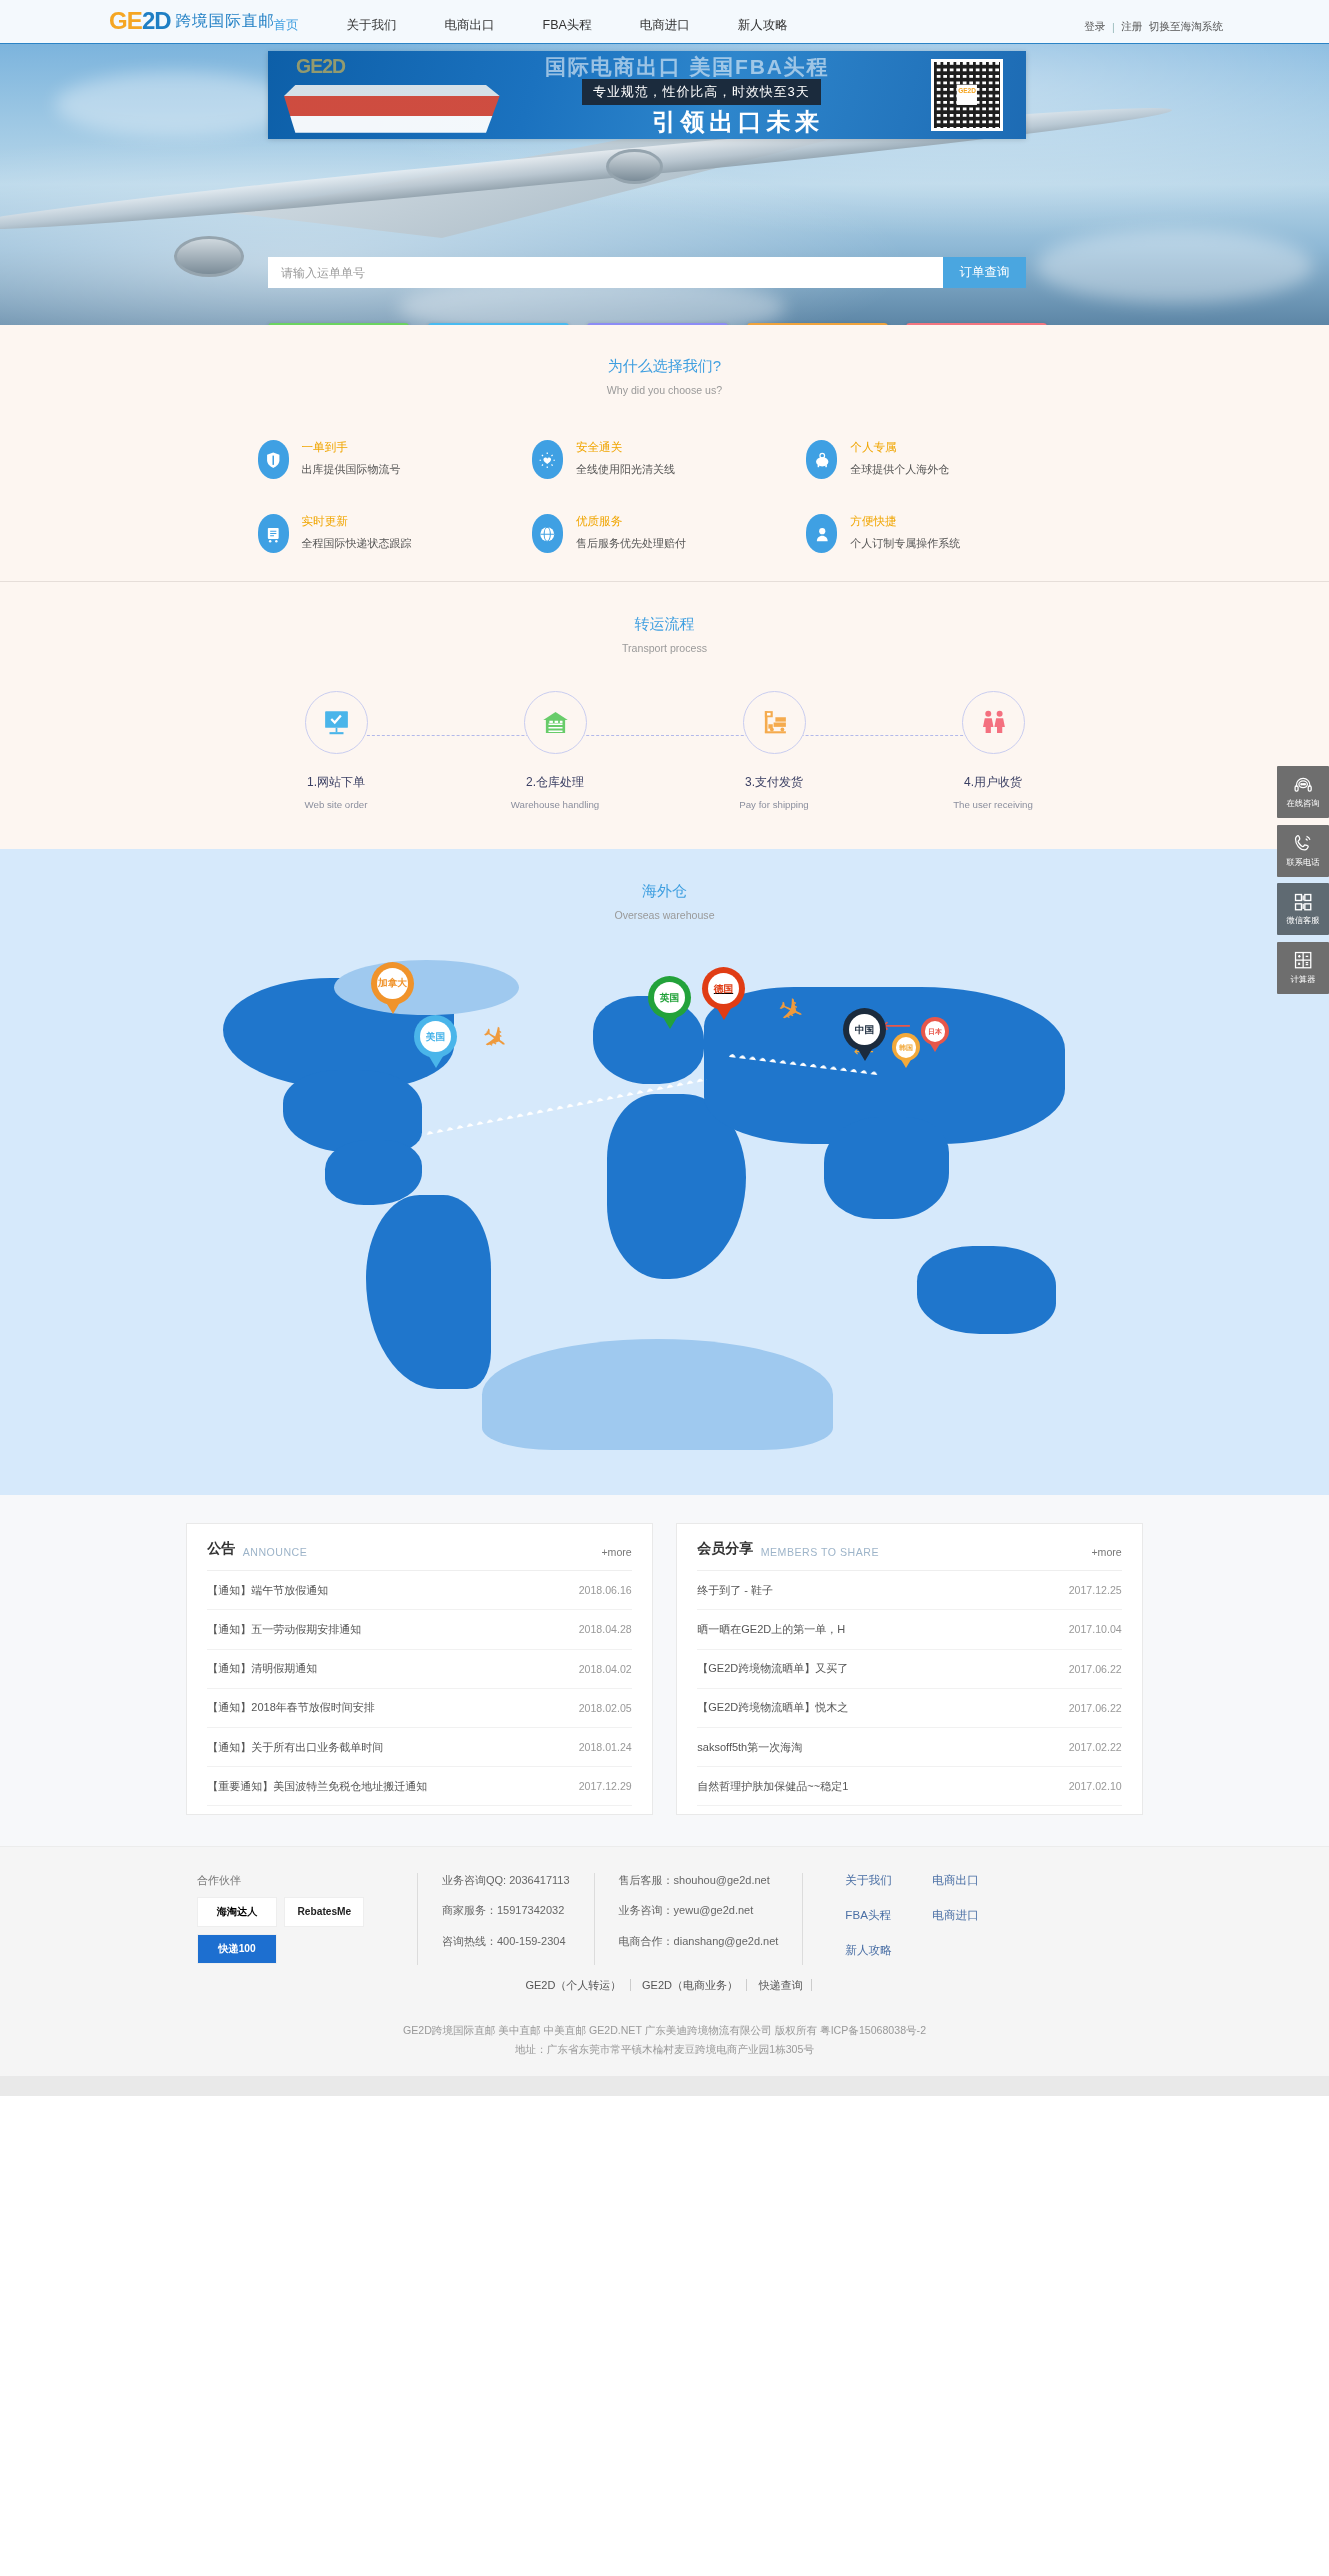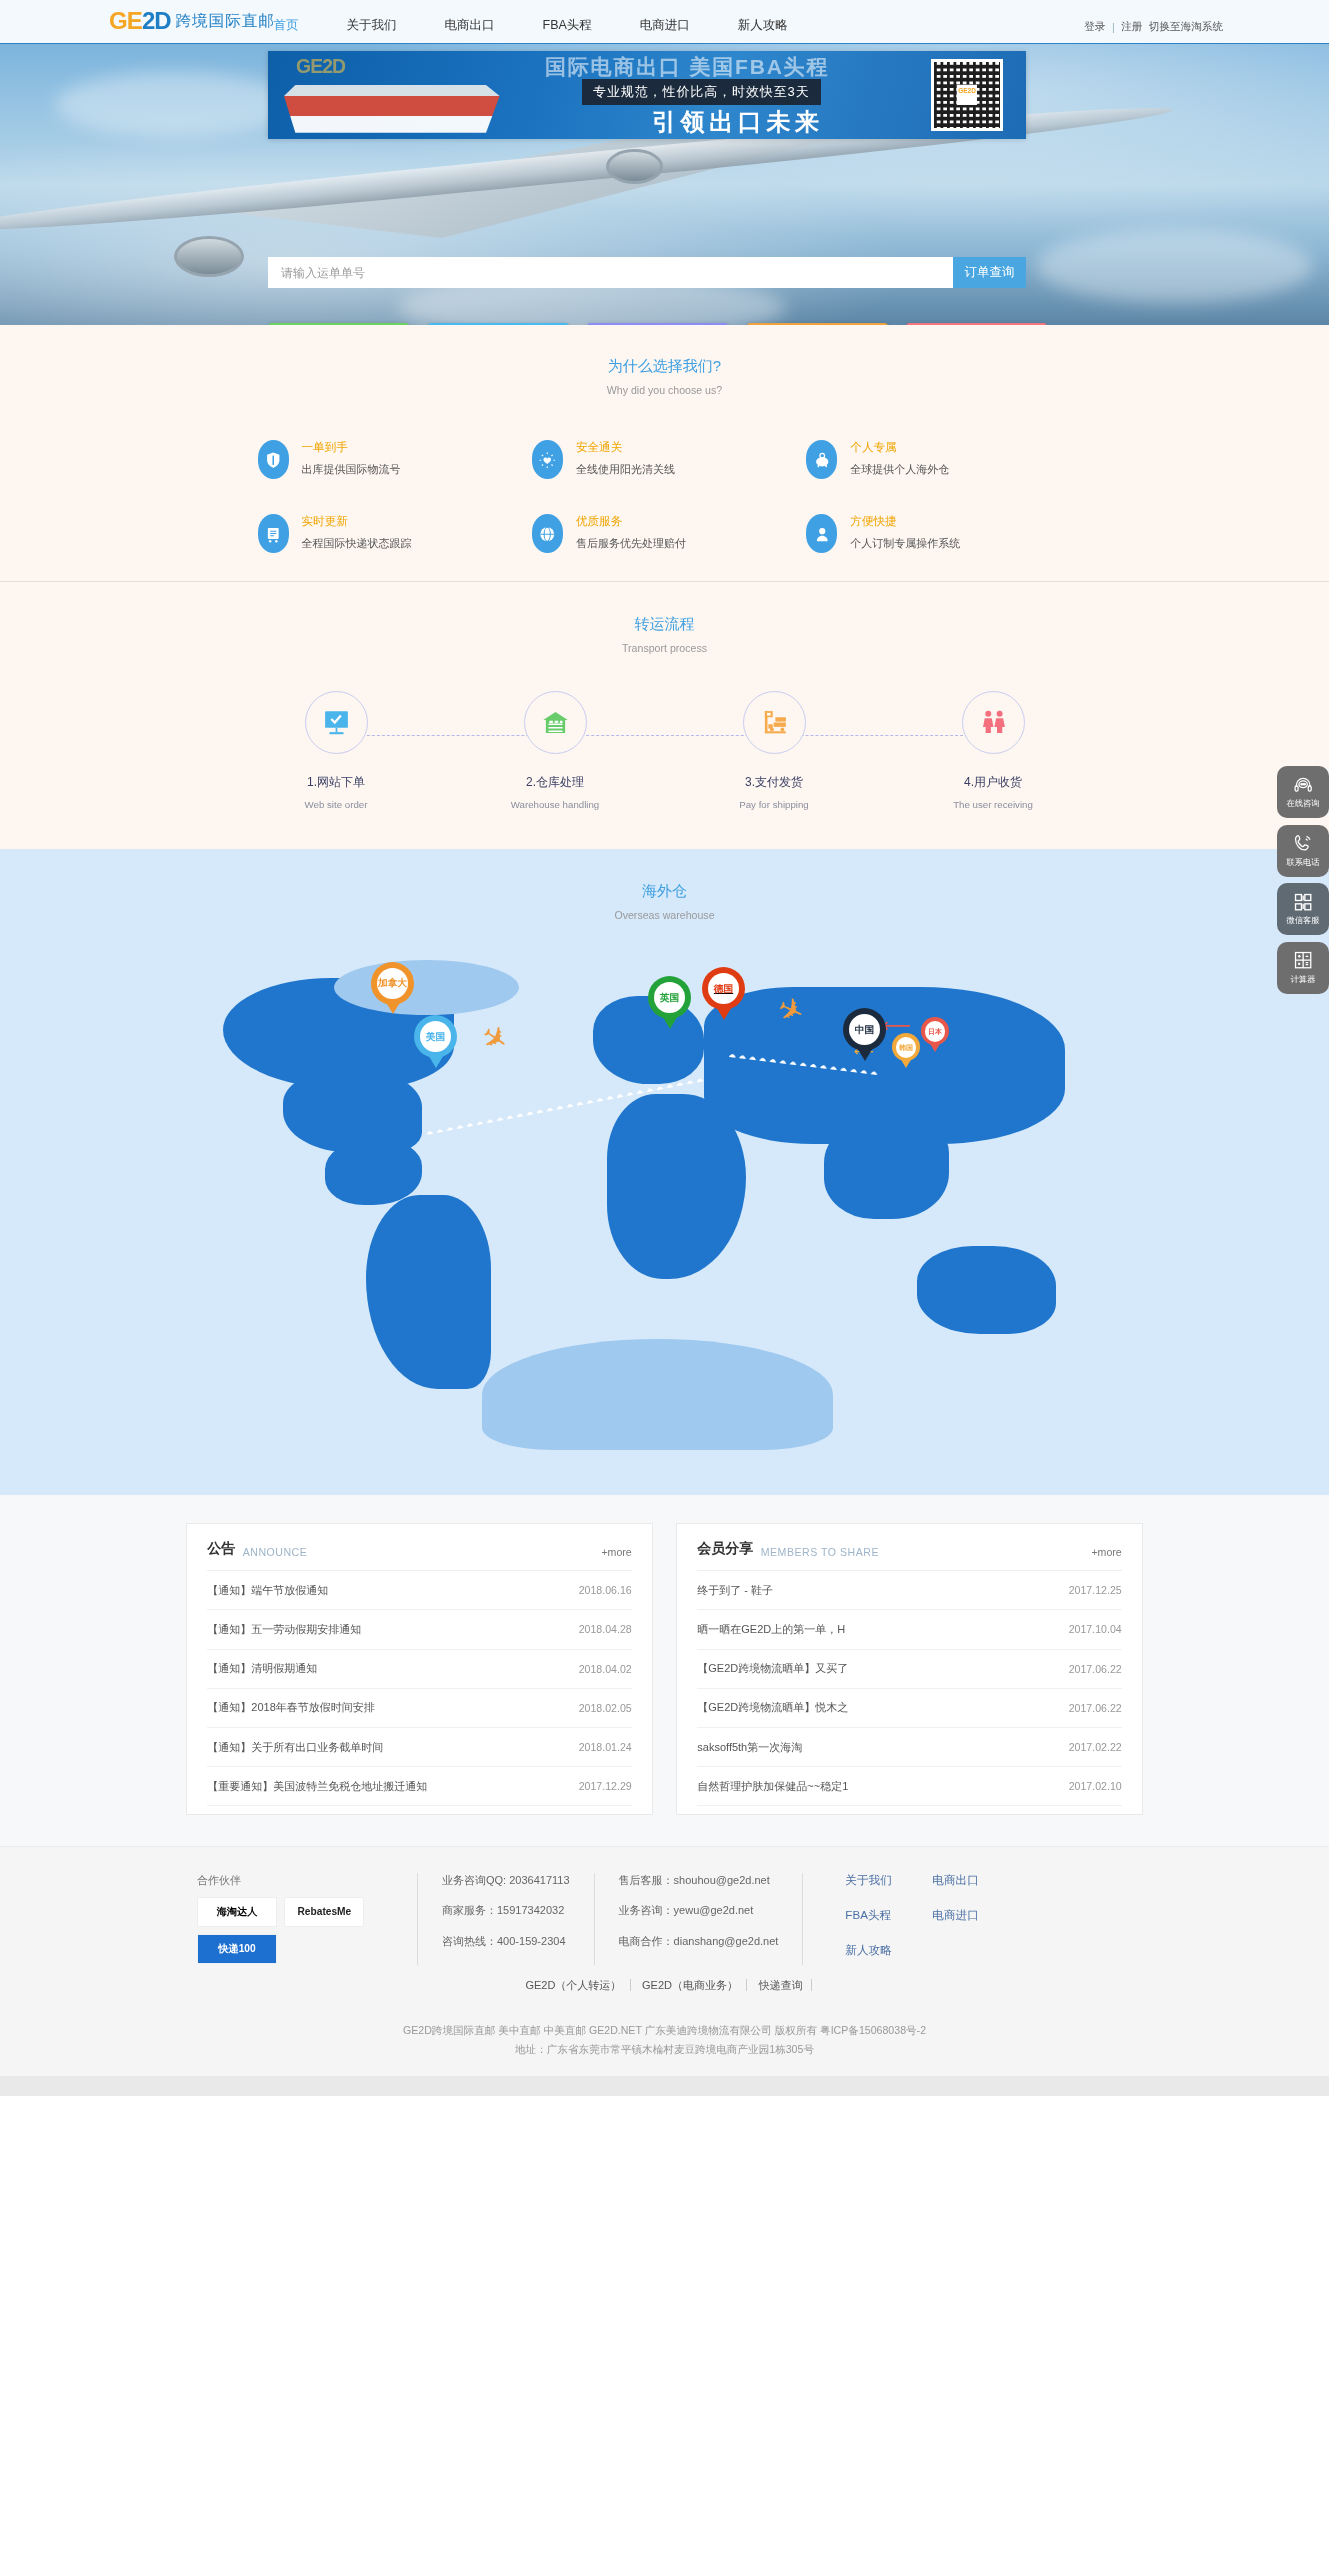--- a/index.html
+++ b/index.html
@@ -97,21 +97,21 @@
     font-size:6.5px;color:#f5a623;font-weight:bold;text-align:center;line-height:10.2px; }
 
   
   .searchrow { position:absolute; left:268px; top:213px; width:758px; height:31px; display:flex; }
   .searchrow input {
     flex:1; border:none; outline:none; padding:0 13px; font-size:12px; color:#333;
     font-family:"Liberation Sans",sans-serif; background:#fff;
   }
   .searchrow input::placeholder { color:#9a9a9a; }
   .searchbtn {
-    width:73px; background:#4aa6e0; color:#fff; font-size:12.5px; border:none; cursor:pointer;
+    width:83px; background:#4aa6e0; color:#fff; font-size:12.5px; border:none; cursor:pointer;
     font-family:Liberation Sans, sans-serif;
   }
 
   .cards { position:absolute; left:268px; top:279px; display:flex; gap:18.5px; }
   .card {
     width:141px; height:113px; border-radius:3.7px; color:#fff;
     display:flex; flex-direction:column; align-items:center; justify-content:center; gap:11px;
     box-shadow:0 1.8px 4.6px rgba(0,0,0,.18); cursor:pointer;
   }
 
@@ -213,21 +213,21 @@
     margin-top:15px; padding:13px 0 16.6px; text-align:center; font-size:10.6px;
     color:#999; line-height:19.4px;
   }
   .bottombar { height:20.3px; background:#e9e9e9; }
 
   
   .floatbar { position:absolute; right:0; top:766px; width:52px; }
   .fbtn {
     width:52px; height:52px; background:#6e6e6e; margin-bottom:6.5px; color:#fff;
     display:flex; flex-direction:column; align-items:center; justify-content:center; gap:2.8px;
-    cursor:pointer; border-radius:10px;
+    cursor:pointer; border-radius:1px;
   }
   .fbtn.sel { background:#5f6a72; }
   .fbtn .g { width:20.3px; height:20.3px; }
   .fbtn .fl { font-size:8.3px; }
 </style>
 </head>
 <body>
 
 <div class="wrap">
 

